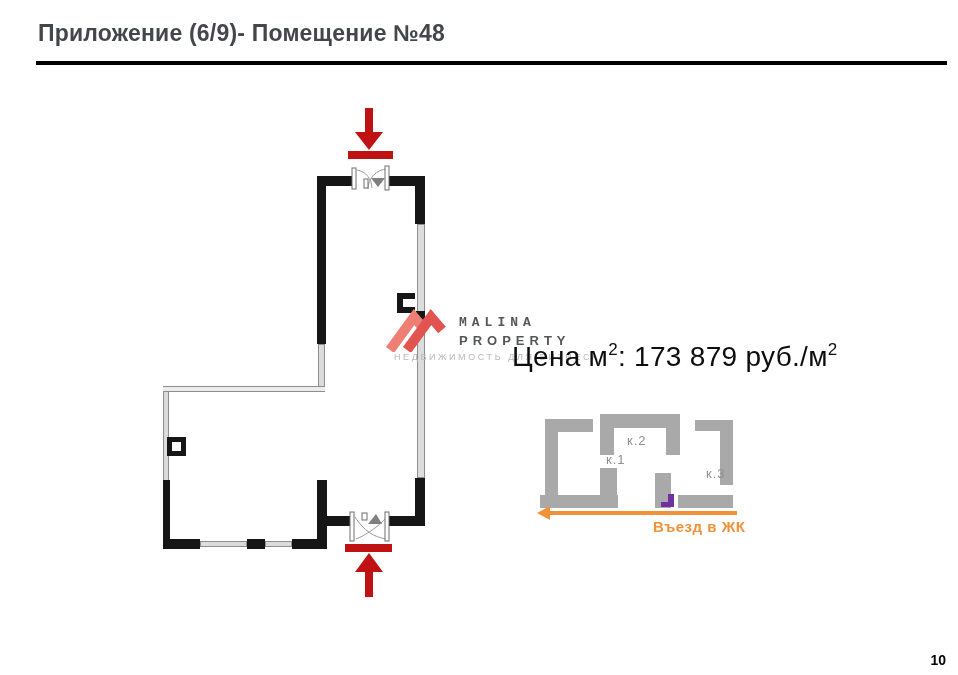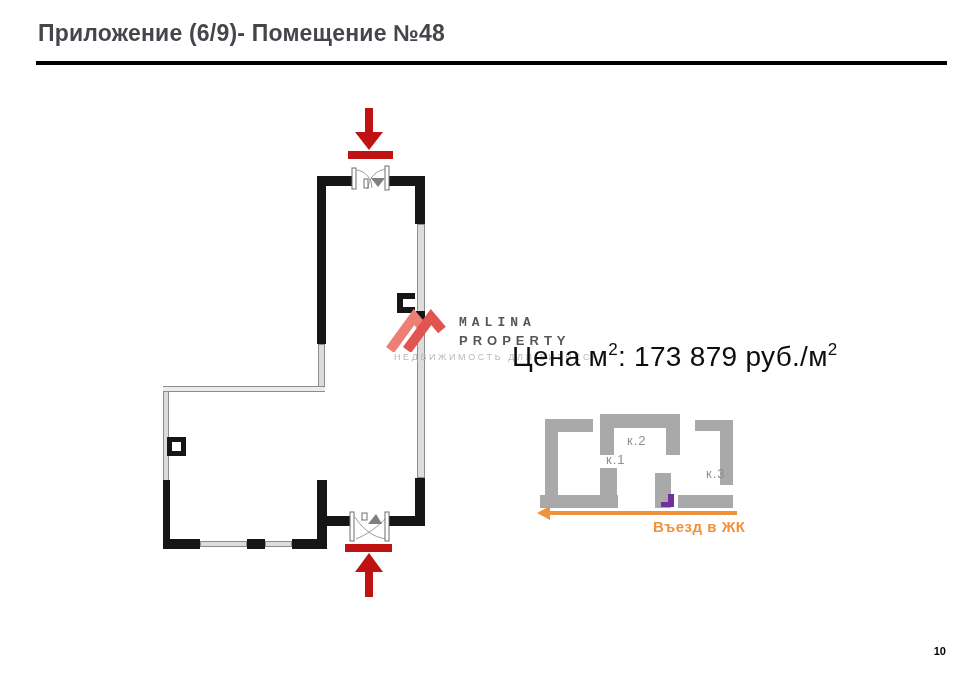--- a/index.html
+++ b/index.html
@@ -28,21 +28,21 @@
   .logo-line{position:absolute;font-weight:bold;color:#53575a;font-size:13px;letter-spacing:5px;white-space:nowrap;}
   .logo-tag{position:absolute;color:#b9b9b9;font-size:9px;letter-spacing:2.6px;white-space:nowrap;}
   
   .bld{position:absolute;background:#a9a9a9;}
   .map-label{position:absolute;color:#8f8f8f;font-size:13px;letter-spacing:1px;}
   .marker{position:absolute;background:#7030a0;}
   .oarrow-line{position:absolute;background:#f0923b;height:4px;}
   .oarrow-head{position:absolute;width:0;height:0;border-top:7px solid transparent;
                border-bottom:7px solid transparent;border-right:13px solid #f0923b;}
   .map-caption{position:absolute;color:#f0923b;font-weight:bold;font-size:15px;letter-spacing:.5px;}
-  .pagenum{right:12px;bottom:18px;font-size:11px;font-weight:bold;color:#000;}
+  .pagenum{right:12px;bottom:7px;font-size:14px;font-weight:bold;color:#000;}
 </style>
 </head>
 <body>
 
 <div class="page">
 
   <div class="abs title">Приложение (6/9)- Помещение №48</div>
   <div class="abs title-rule"></div>
 
   <div>

